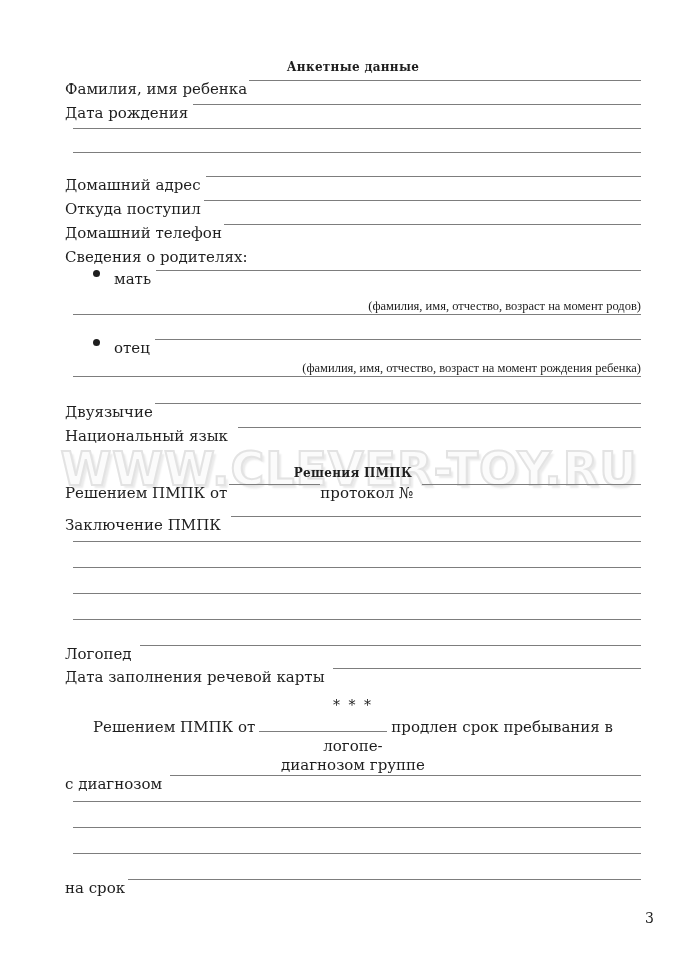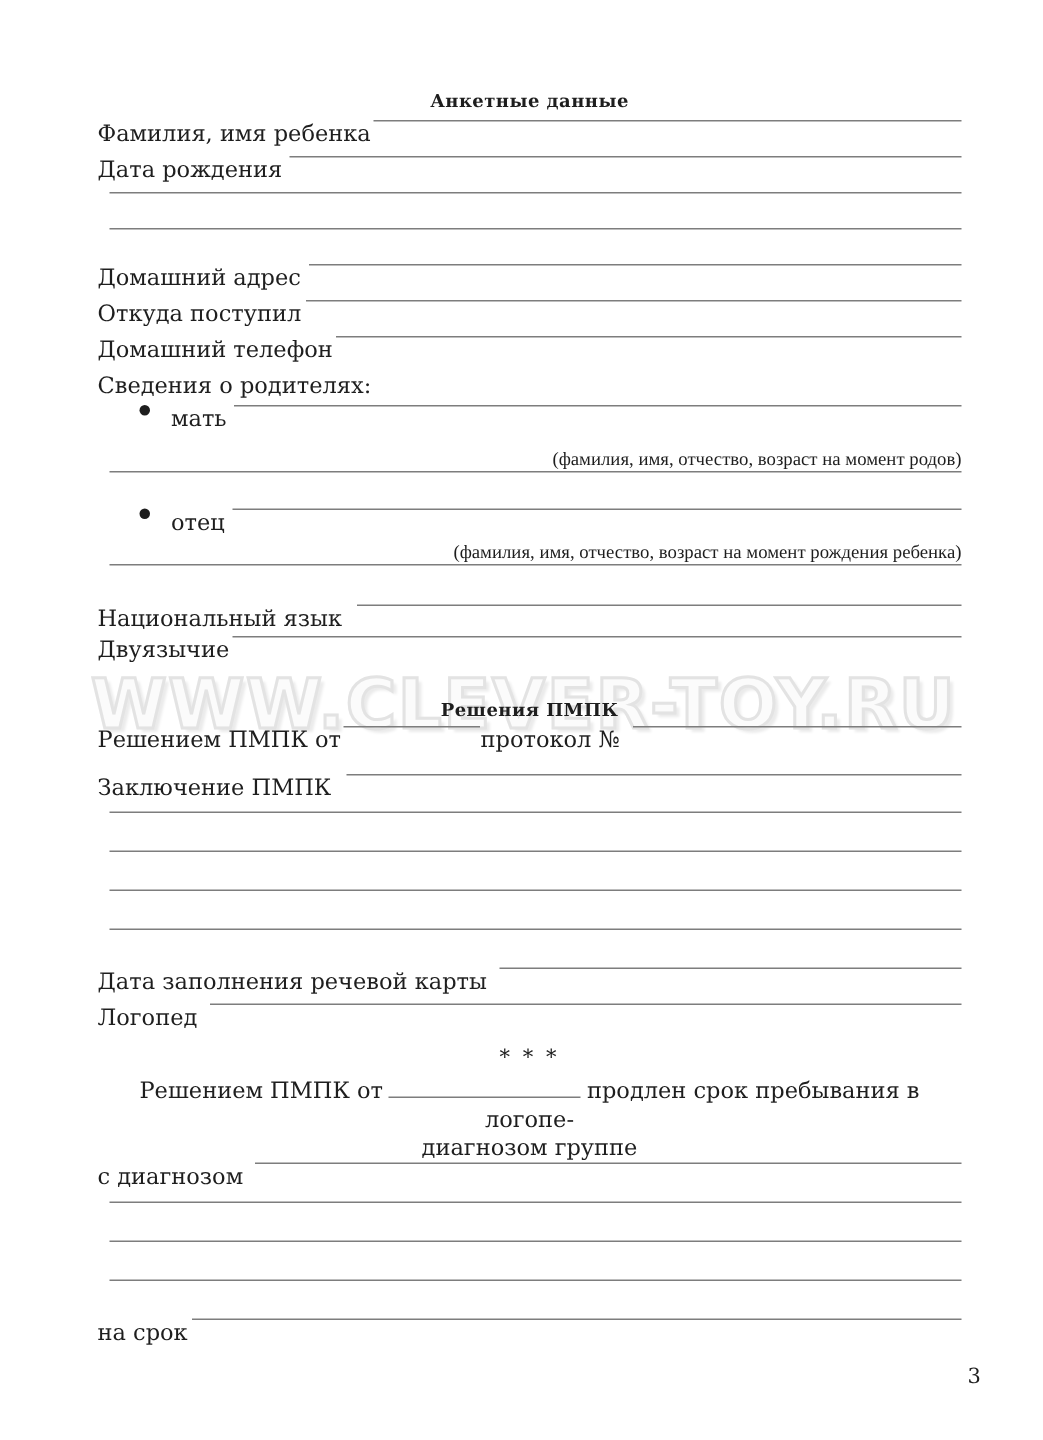--- a/index.html
+++ b/index.html
@@ -118,28 +118,28 @@
     <span class="bullet"></span>
     <span class="lbl">отец</span>
     <span class="line"></span>
   </div>
   <div class="caption">(фамилия, имя, отчество, возраст на момент рождения ребенка)</div>
 
   <div class="row h27">
     <span class="line indent"></span>
   </div>
 
+  <div class="row">
+    <span class="lbl">Двуязычие</span>
+    <span class="line" style="margin-left:2px"></span>
+  </div>
+
   <div class="row h21">
     <span class="lbl">Национальный язык</span>
     <span class="line" style="margin-left:10px"></span>
-  </div>
-
-  <div class="row">
-    <span class="lbl">Двуязычие</span>
-    <span class="line" style="margin-left:2px"></span>
   </div>
 
   <h2 class="title pmpk">Решения ПМПК</h2>
 
   <div class="row h32">
     <span class="lbl">Решением ПМПК от</span>
     <span class="line short" style="margin-left:2px"></span>
     <span class="lbl">протокол №</span>
     <span class="line" style="margin-left:9px"></span>
   </div>
@@ -156,30 +156,30 @@
   <div class="row h26">
     <span class="line indent"></span>
   </div>
   <div class="row h26">
     <span class="line indent"></span>
   </div>
   <div class="row h26">
     <span class="line indent"></span>
   </div>
 
+  <div class="row h23">
+    <span class="lbl">Логопед</span>
+    <span class="line" style="margin-left:8px"></span>
+  </div>
+
   <div class="row h24">
     <span class="lbl">Дата заполнения речевой карты</span>
     <span class="line" style="margin-left:8px"></span>
   </div>
 
-  <div class="row h23">
-    <span class="lbl">Логопед</span>
-    <span class="line" style="margin-left:8px"></span>
-  </div>
-
   <div class="stars">* * *</div>
 
   <div class="para">
     <span>Решением ПМПК от</span><span class="igap"></span><span>продлен срок пребывания в логопе-</span><br>
     <span>диагнозом группе</span>
   </div>
 
   <div class="row h26">
     <span class="lbl">с диагнозом</span>
     <span class="line" style="margin-left:8px"></span>

